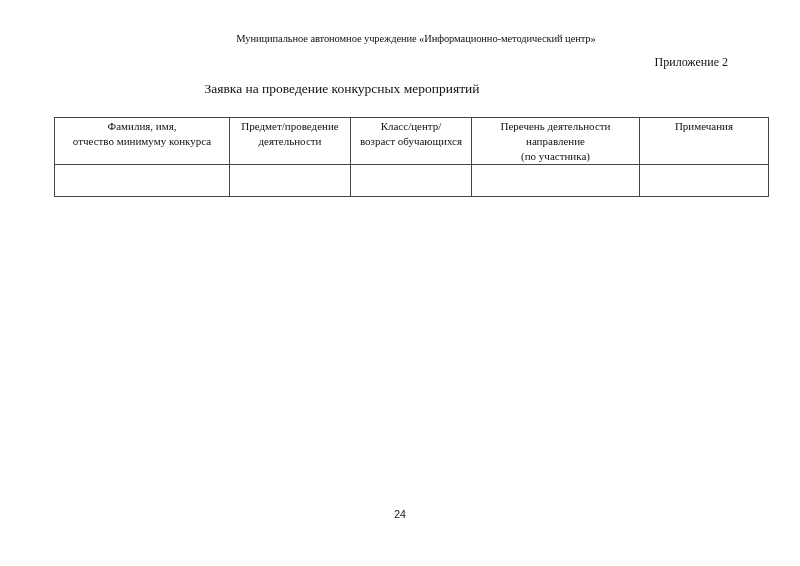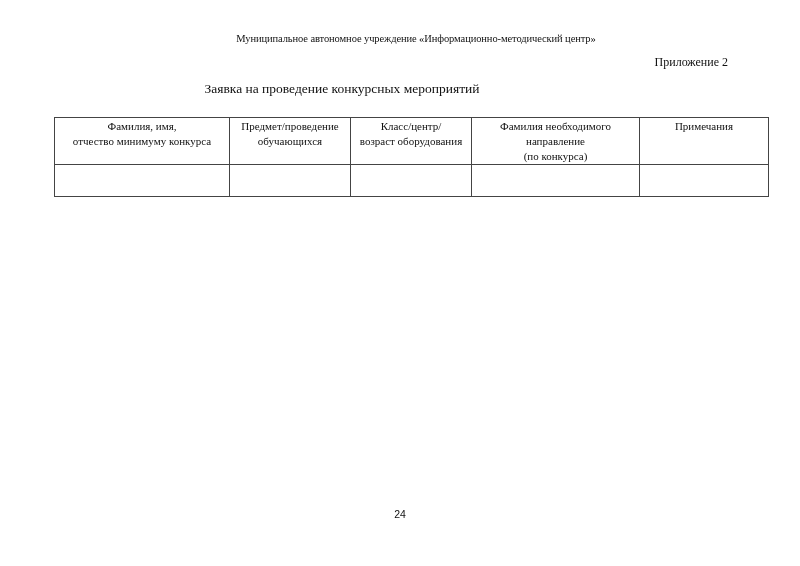--- a/index.html
+++ b/index.html
@@ -35,30 +35,30 @@
     <col style="width:129px">
   </colgroup>
   <tbody>
       <tr class="head">
     <td>
       <div>Фамилия, имя,</div>
       <div>отчество минимуму конкурса</div>
     </td>
     <td>
       <div>Предмет/проведение</div>
-      <div>обучающихся</div>
+      <div>деятельности</div>
     </td>
     <td>
       <div>Класс/центр/</div>
-      <div>возраст оборудования</div>
+      <div>возраст обучающихся</div>
     </td>
     <td>
-      <div>Фамилия необходимого</div>
+      <div>Перечень деятельности</div>
       <div>направление</div>
-      <div>(по конкурса)</div>
+      <div>(по участника)</div>
     </td>
     <td>
       <div>Примечания</div>
     </td>
   </tr>
   <tr class="body">
     <td></td>
     <td></td>
     <td></td>
     <td></td>

